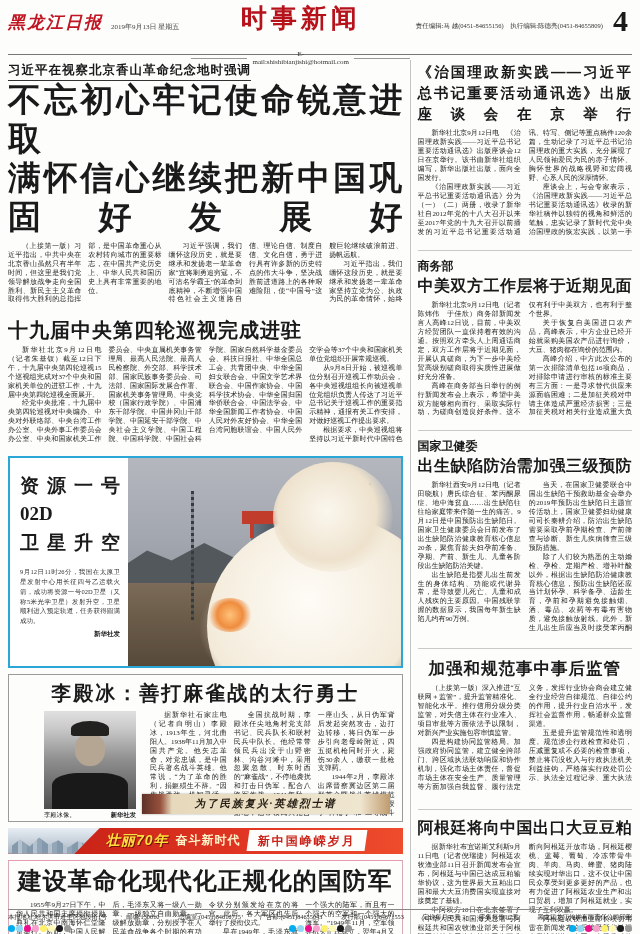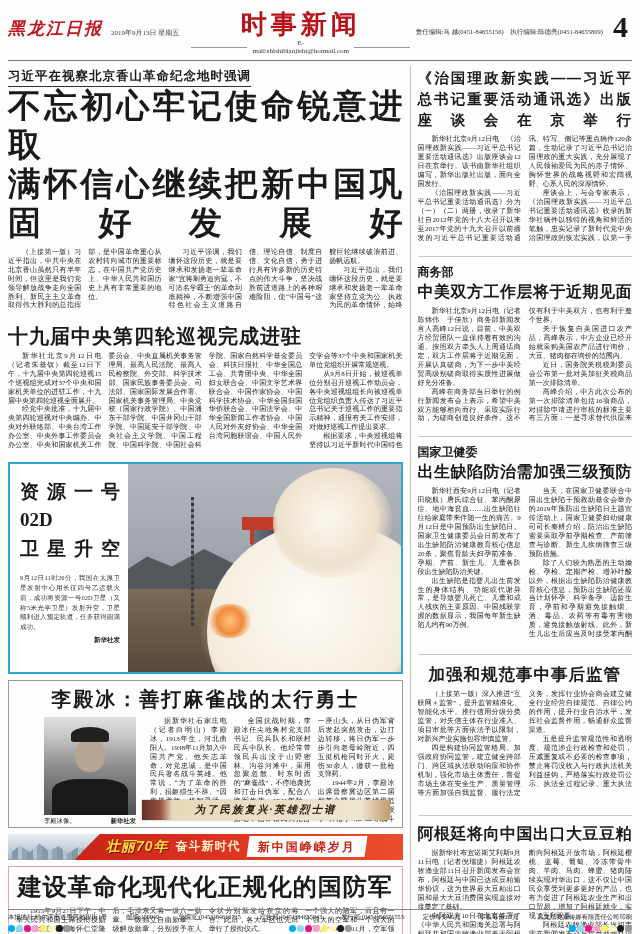--- a/index.html
+++ b/index.html
@@ -1,32 +1,32 @@
 <!DOCTYPE html>
 <html><head>
 <meta charset="utf-8">
 <style>
   * { margin:0; padding:0; box-sizing:border-box; }
   html,body { background:#e8e8e4; }
   .page {
     width:640px; height:934px; margin:0 auto; background:#fdfdfb;
     font-family:"Liberation Serif", serif; color:#1a1a1a; overflow:hidden;
-    padding:11px 8px 0 8px; position:relative;
+    padding:5px 8px 0 8px; position:relative;
   }
   
   .header { display:flex; justify-content:space-between; align-items:flex-start;
             border-bottom:1.5px solid #777; padding-bottom:4px; height:50px; }
   .h-left { width:190px; padding-top:6px; display:flex; align-items:flex-end; gap:8px; }
   .logo { color:#c01522; font-weight:bold; font-style:italic; font-size:17px;
           letter-spacing:2px; font-family:"Liberation Serif", serif; white-space:nowrap; }
   .date-line { font-size:7px; color:#444; white-space:nowrap; padding-bottom:2px; }
   .h-center { text-align:center; flex:1; }
   .section-title { color:#b5121b; font-weight:bold; font-size:26px; letter-spacing:4px;
                    font-family:"Liberation Sans", sans-serif; line-height:1.05; }
-  .email-row { display:flex; align-items:center; gap:5px; justify-content:center; margin-top:1px; }
+  .email-row { display:flex; align-items:center; gap:5px; justify-content:center; margin-top:18px; }
   .email-row .rule { flex:0 0 56px; border-top:1px solid #999; }
   .email { font-size:7px; color:#333; }
   .h-right { width:230px; display:flex; justify-content:flex-end; align-items:flex-end; gap:10px; padding-top:2px; }
   .editors { font-size:6.5px; color:#333; text-align:right; padding-bottom:3px; white-space:nowrap; }
   .page-num { font-size:30px; font-weight:bold; font-family:"Liberation Serif", serif; line-height:0.9; padding-right:4px; }
 
   
   .main { display:flex; margin-top:5px; }
   .col-left { width:404px; }
   .col-right { flex:1; border-left:1px solid #c4c4c4; margin-left:7px; padding-left:7px; }
@@ -287,21 +287,20 @@
 
       <div class="rdiv"></div>
 
       <div class="r-art">
         <div class="r-kicker">商务部</div>
         <div class="r-head">中美双方工作层将于近期见面</div>
         <div class="body-text c2 h-swb">
           <p>新华社北京9月12日电（记者陈炜伟　于佳欣）商务部新闻发言人高峰12日说，目前，中美双方经贸团队一直保持着有效的沟通。按照双方牵头人上周通话商定，双方工作层将于近期见面，开展认真磋商，为下一步中美经贸高级别磋商取得实质性进展做好充分准备。</p>
           <p>高峰在商务部当日举行的例行新闻发布会上表示，希望中美双方能够相向而行、采取实际行动，为磋商创造良好条件。这不仅有利于中美双方，也有利于整个世界。</p>
           <p>关于恢复自美国进口农产品，高峰表示，中方企业已经开始就采购美国农产品进行询价，大豆、猪肉都在询价的范围内。</p>
-          <p>近日，国务院关税税则委员会公布第一批对美加征关税商品第一次排除清单。</p>
           <p>高峰介绍，中方此次公布的第一次排除清单包括16项商品，对排除申请进行审核的标准主要有三方面：一是寻求替代供应来源面临困难；二是加征关税对申请主体造成严重经济损害；三是加征关税对相关行业造成重大负面结构性影响或带来严重社会后果。下一步，国务院关税税则委员会将根据中国企业的申请，开展对美加征关税商品排除工作，适时公布后续批次排除清单。</p>
         </div>
       </div>
 
       <div class="rdiv"></div>
 
       <div class="r-art">
         <div class="r-kicker">国家卫健委</div>
         <div class="r-head">出生缺陷防治需加强三级预防</div>
         <div class="body-text c2 h-wjw">

